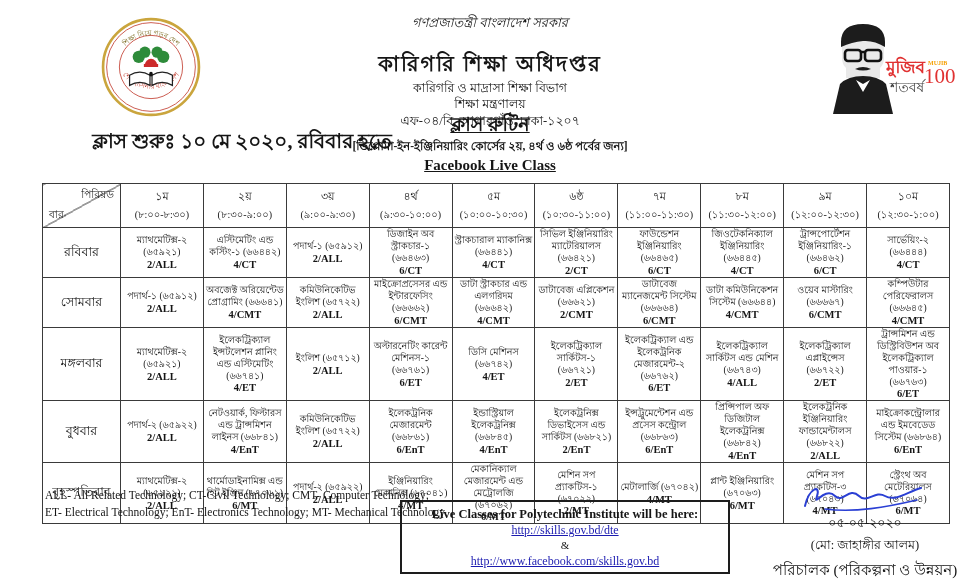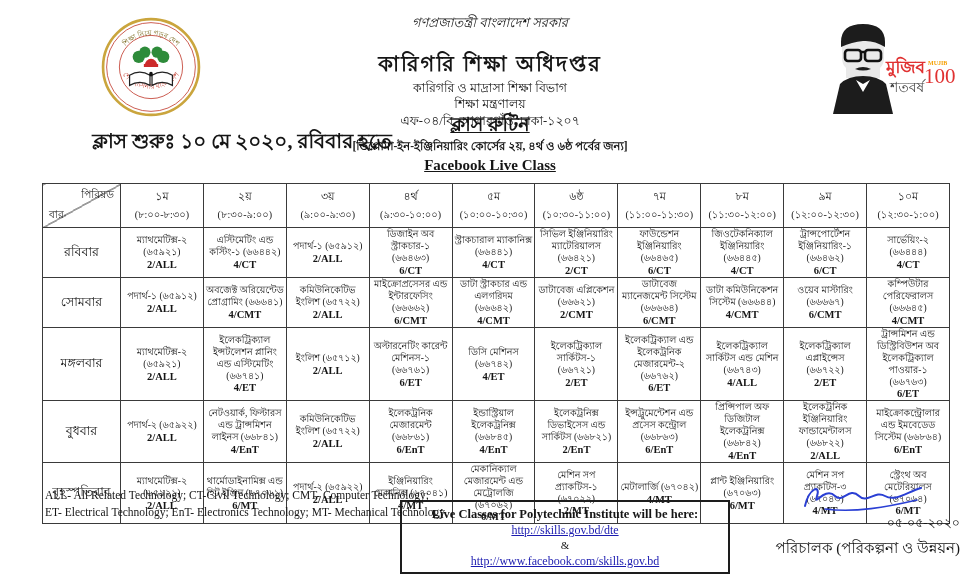--- a/index.html
+++ b/index.html
@@ -37,21 +37,21 @@
     background:linear-gradient(to bottom right,transparent 49.4%,#3a3a3a 49.4%,#3a3a3a 50.6%,transparent 50.6%);}
   th.corner .ctop{position:absolute;top:3px;right:6px;font-size:10.5px;}
   th.corner .cbot{position:absolute;bottom:3px;left:6px;font-size:10.5px;}
 
   
   .legend{left:45px;top:487px;width:420px;font-size:11.5px;line-height:1.5;font-family:"Liberation Serif",serif;}
   .live-box{left:400px;top:500px;width:330px;height:74px;border:2px solid #1d1d1d;text-align:center;padding-top:5px;box-sizing:border-box;}
   .live-box .bt{font-size:12.5px;font-weight:bold;}
   .live-box a{font-size:12px;color:#1b1bb0;text-decoration:underline;display:block;line-height:1.45;}
   .live-box .amp{font-size:11px;line-height:1.2;}
-  .sig-block{left:770px;top:478px;width:190px;text-align:right;}
+  .sig-block{left:770px;top:478px;width:190px;text-align:center;}
   .sig-svg{display:block;margin:0 auto;}
   .sig-date{font-size:12.5px;margin-top:-4px;}
   .sig-name{font-size:12.5px;margin-top:2px;}
   .sig-title{font-size:15px;margin-top:2px;}
 
   
   .mujib{left:828px;top:14px;width:128px;height:102px;}
   .mujib .bn{position:absolute;left:58px;top:40px;font-size:17px;font-weight:bold;color:#e03131;}
   .mujib .en{position:absolute;left:100px;top:46px;font-size:6px;font-weight:bold;color:#f59f00;}
   .mujib .sub{position:absolute;left:62px;top:62px;font-size:14px;color:#444;}
@@ -406,16 +406,17 @@
     <div>ALL- All Related Technology; CT-Civil Technology; CMT- Computer Technology;</div>
     <div>ET- Electrical Technology; EnT- Electronics Technology; MT- Mechanical Technology</div>
   </div>
 
   <div class="abs sig-block">
     <svg class="sig-svg" width="140" height="40" viewBox="0 0 140 40">
       <path d="M10,28 C14,10 26,6 22,18 C18,30 30,8 40,18 C48,26 54,8 64,18 C72,26 80,12 90,18 C100,24 112,14 126,10" fill="none" stroke="#2a3fd4" stroke-width="2" stroke-linecap="round"></path>
       <path d="M30,31 C60,35 92,29 122,22" fill="none" stroke="#2a3fd4" stroke-width="1.6" stroke-linecap="round"></path>
     </svg>
     <div class="sig-date">০৫-০৫-২০২০</div>
+    <div class="sig-name">(মো: জাহাঙ্গীর আলম)</div>
     <div class="sig-title">পরিচালক (পরিকল্পনা ও উন্নয়ন)</div>
   </div>
 
 </div>
 
 </body></html>

